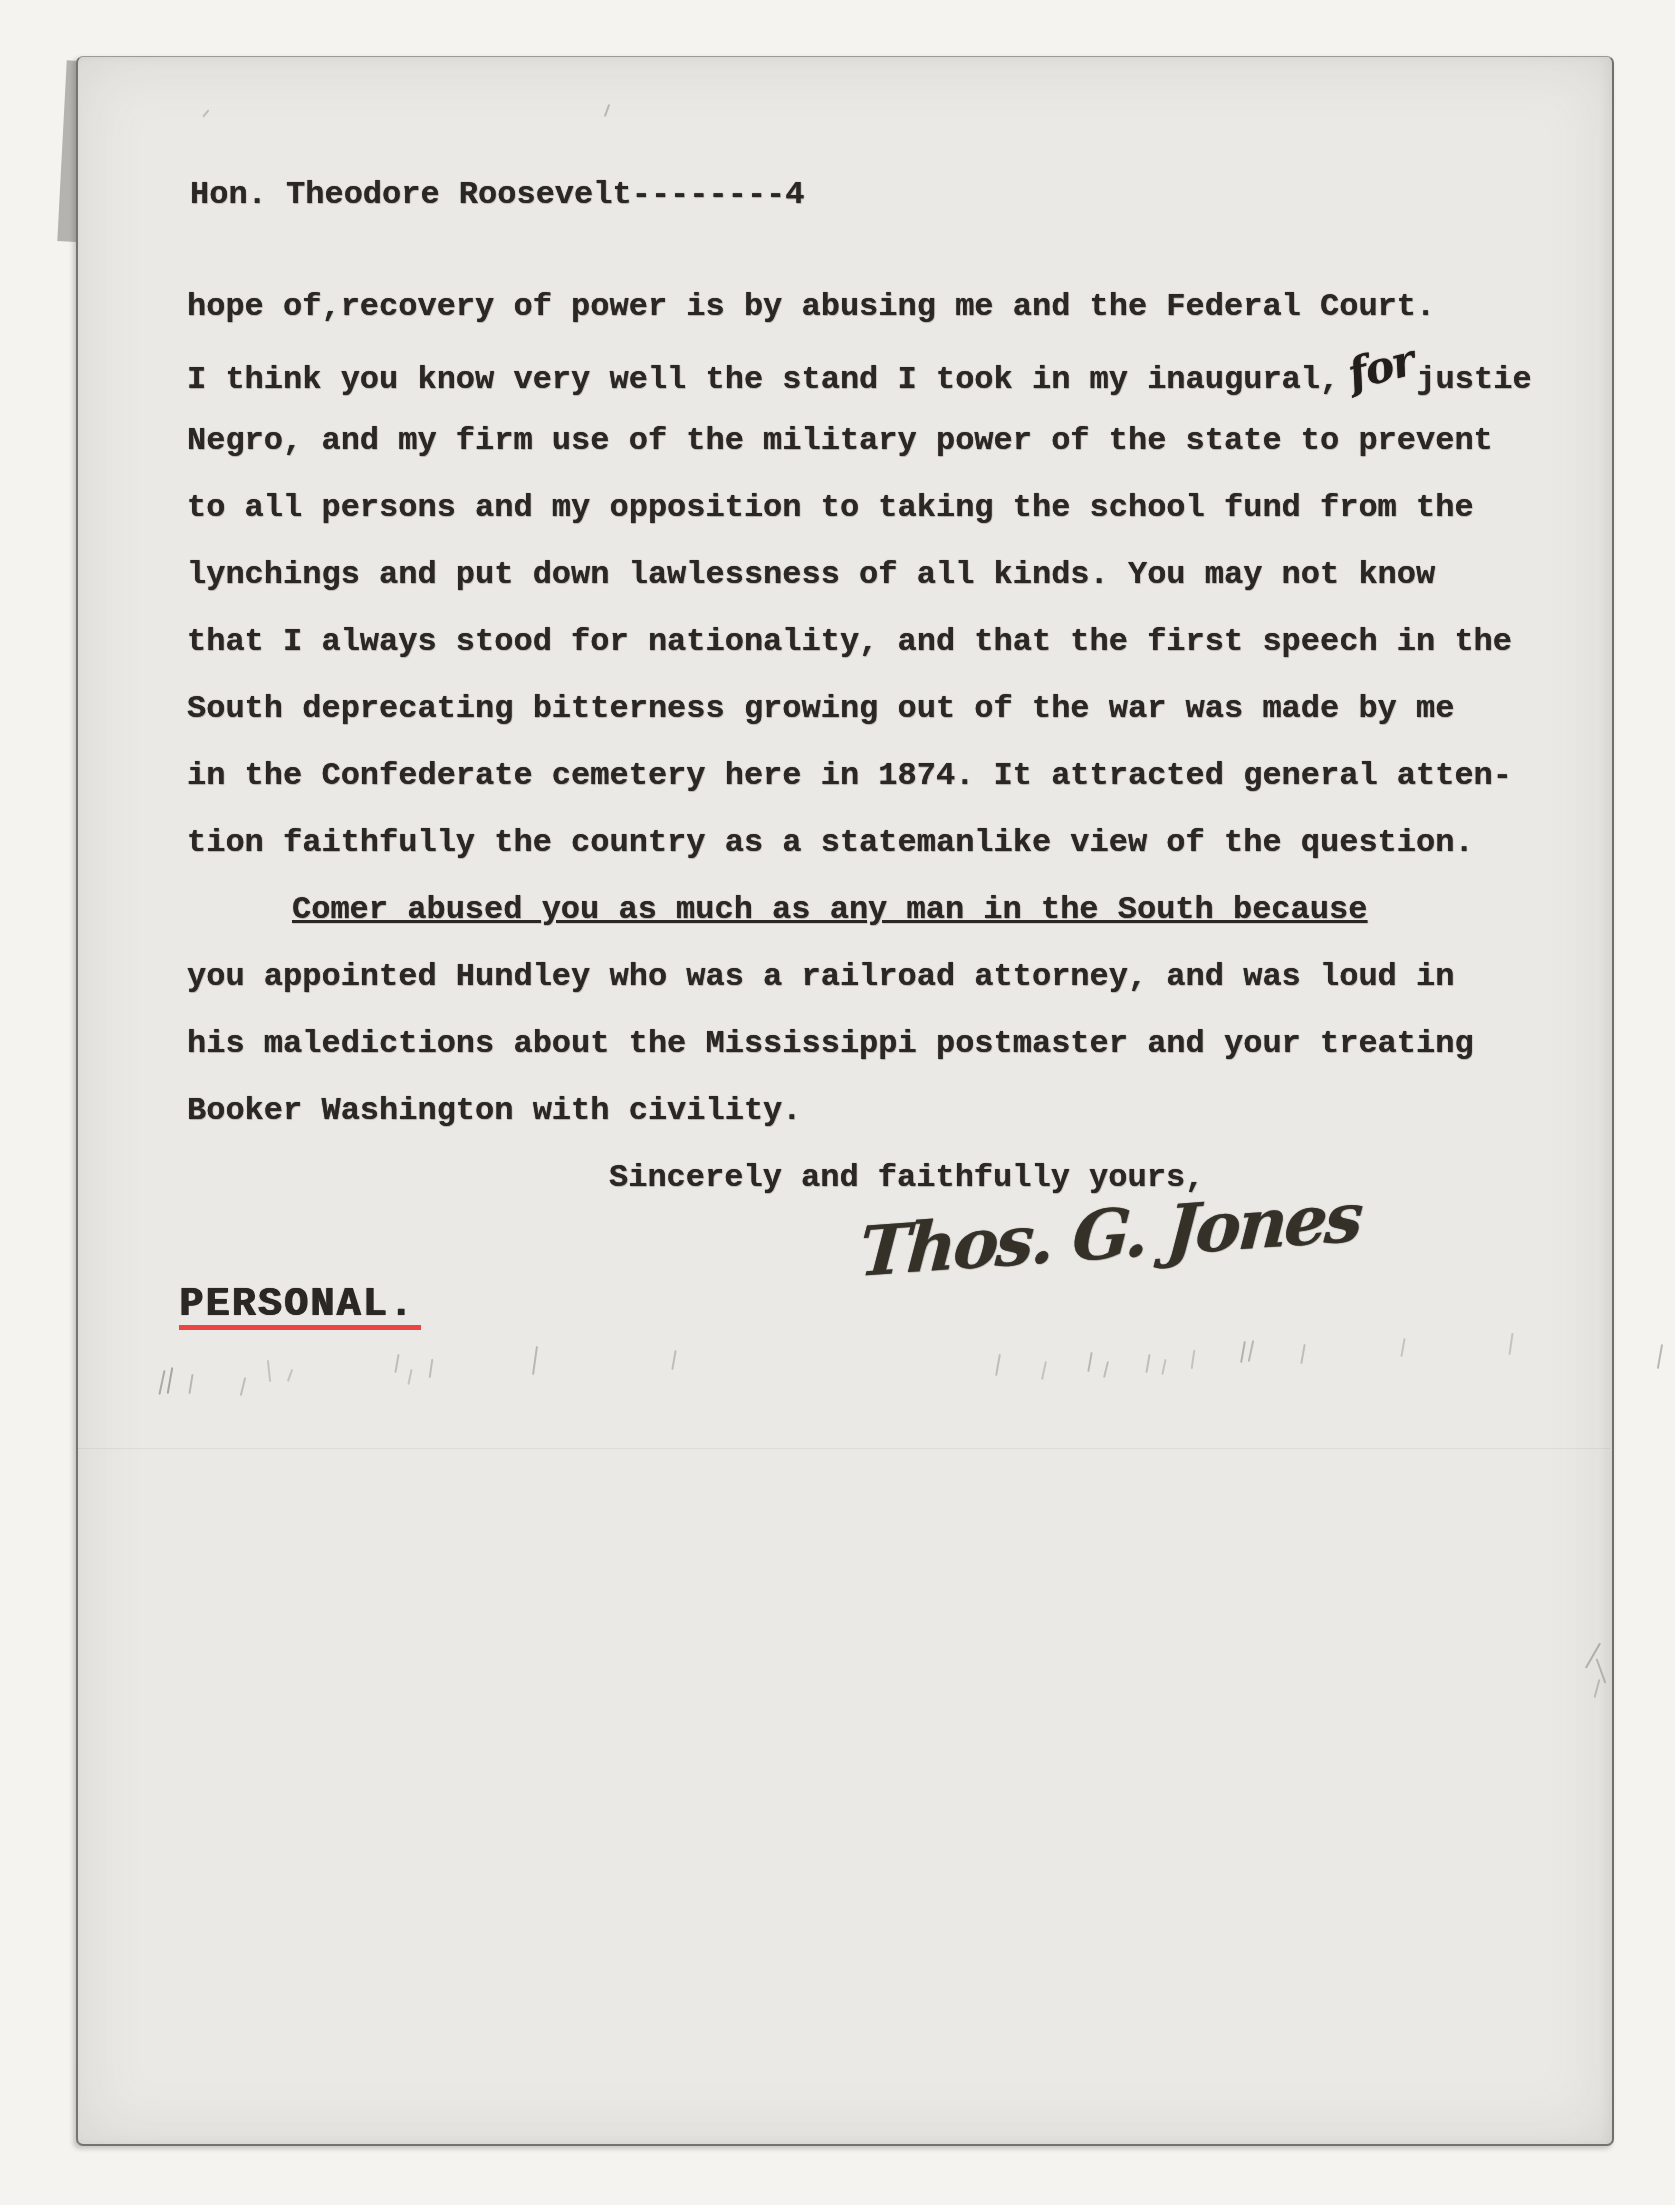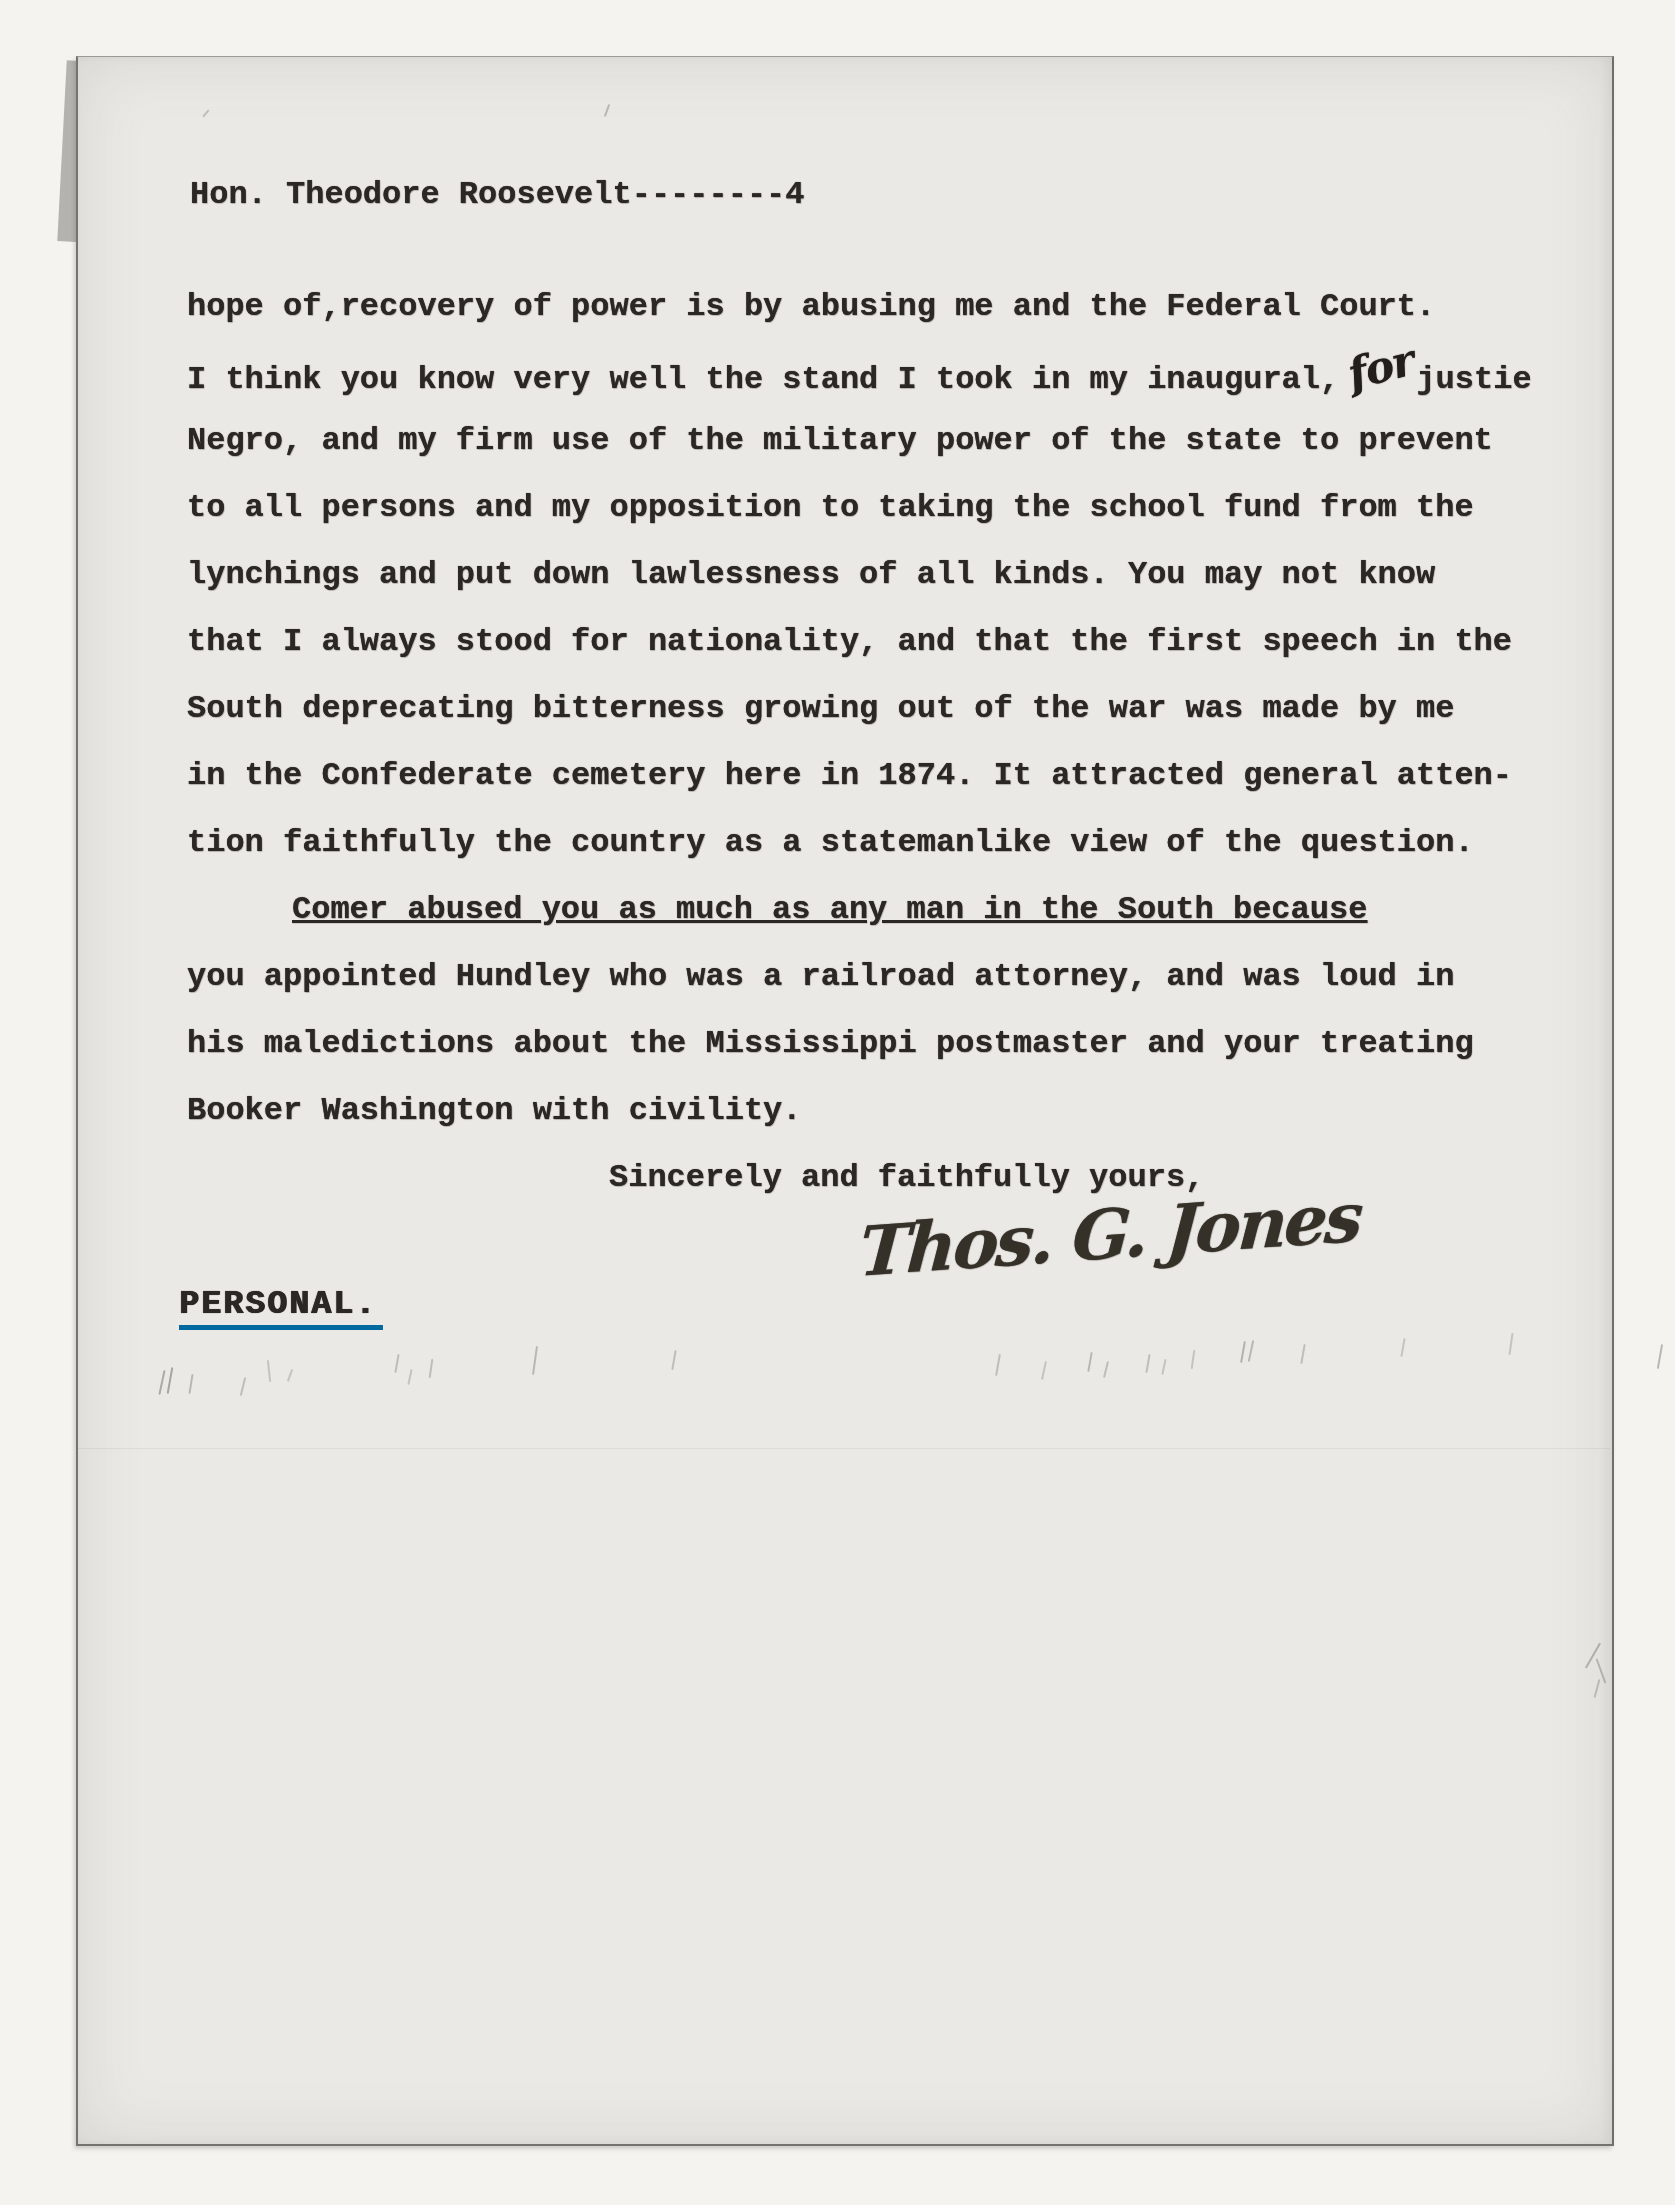--- a/index.html
+++ b/index.html
@@ -21,21 +21,21 @@
     position:absolute;left:62px;top:61px;width:32px;height:181px;
     background:#b4b3af;transform:rotate(3deg);
   }
   .paper{
     position:absolute;left:76px;top:56px;width:1534px;height:2087px;
     background:var(--paper);
     border-top:1.4px solid #9b9a96;
     border-left:2.9px solid #75746f;
     border-right:2.2px solid #6f6e69;
     border-bottom:2.2px solid #74736d;
-    border-radius:0;
+    border-radius:7px;
     box-shadow:
       inset 0 0 65px rgba(120,115,105,0.16),
       inset -4.3px 0 8.7px rgba(110,108,100,0.10),
       -2.2px 2.9px 4.3px rgba(100,98,92,0.30);
   }
   .typed{
     font-family:"Liberation Mono","DejaVu Sans Mono",monospace;
     font-weight:700;
     color:var(--ink);
     text-shadow:0 0 0.9px rgba(42,39,36,0.85), 0.7px 0.7px 0.7px rgba(42,39,36,0.22);
@@ -62,22 +62,22 @@
     font-family:"DejaVu Serif","Liberation Serif",serif;
     font-style:italic;font-weight:700;
     font-size:68px;letter-spacing:-2.9px;
     color:#353128;
     transform:rotate(-4deg) skewX(-8deg);
     text-shadow:0 0 1.1px rgba(50,46,40,0.65), 0.7px 0.7px 0.7px rgba(50,46,40,0.25);
     white-space:pre;
   }
   .personal{
     position:absolute;left:101px;top:1229px;
-    font-size:33px;letter-spacing:2.2px;line-height:38px;
-    border-bottom:5px solid #0369a1;
+    font-size:40px;letter-spacing:2.2px;line-height:38px;
+    border-bottom:5px solid #ef4444;
     padding:0 5.8px 1.4px 0;
     text-shadow:1.2px 0 var(--ink), 0 0 1px rgba(40,36,33,0.85);
   }
   .pmark{
     position:absolute;width:2.2px;
     background:var(--pencil);
     border-radius:1.4px;
   }
   .crease{
     position:absolute;left:76px;top:1448px;width:1534px;height:1.4px;

